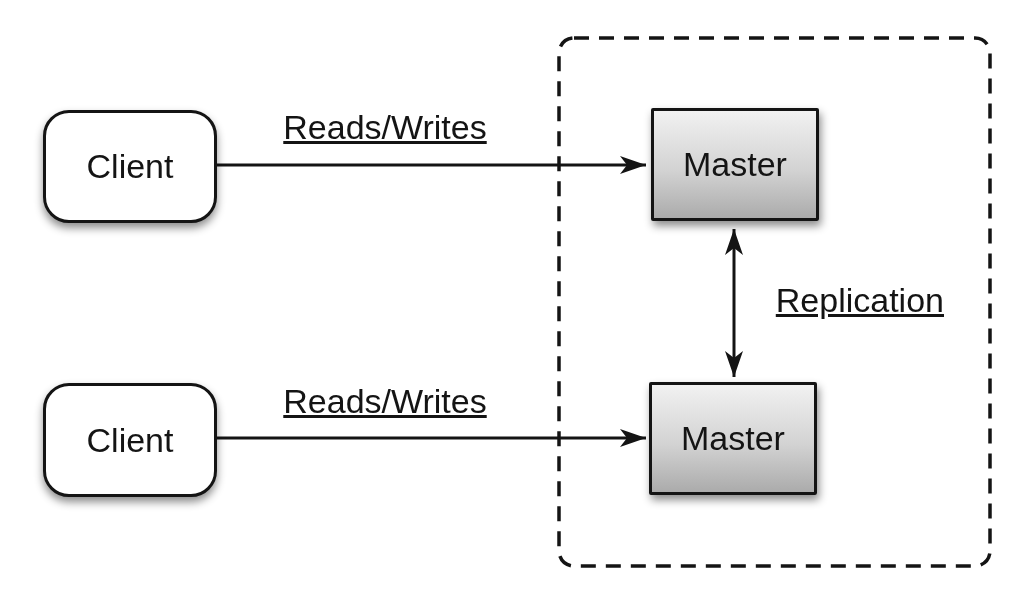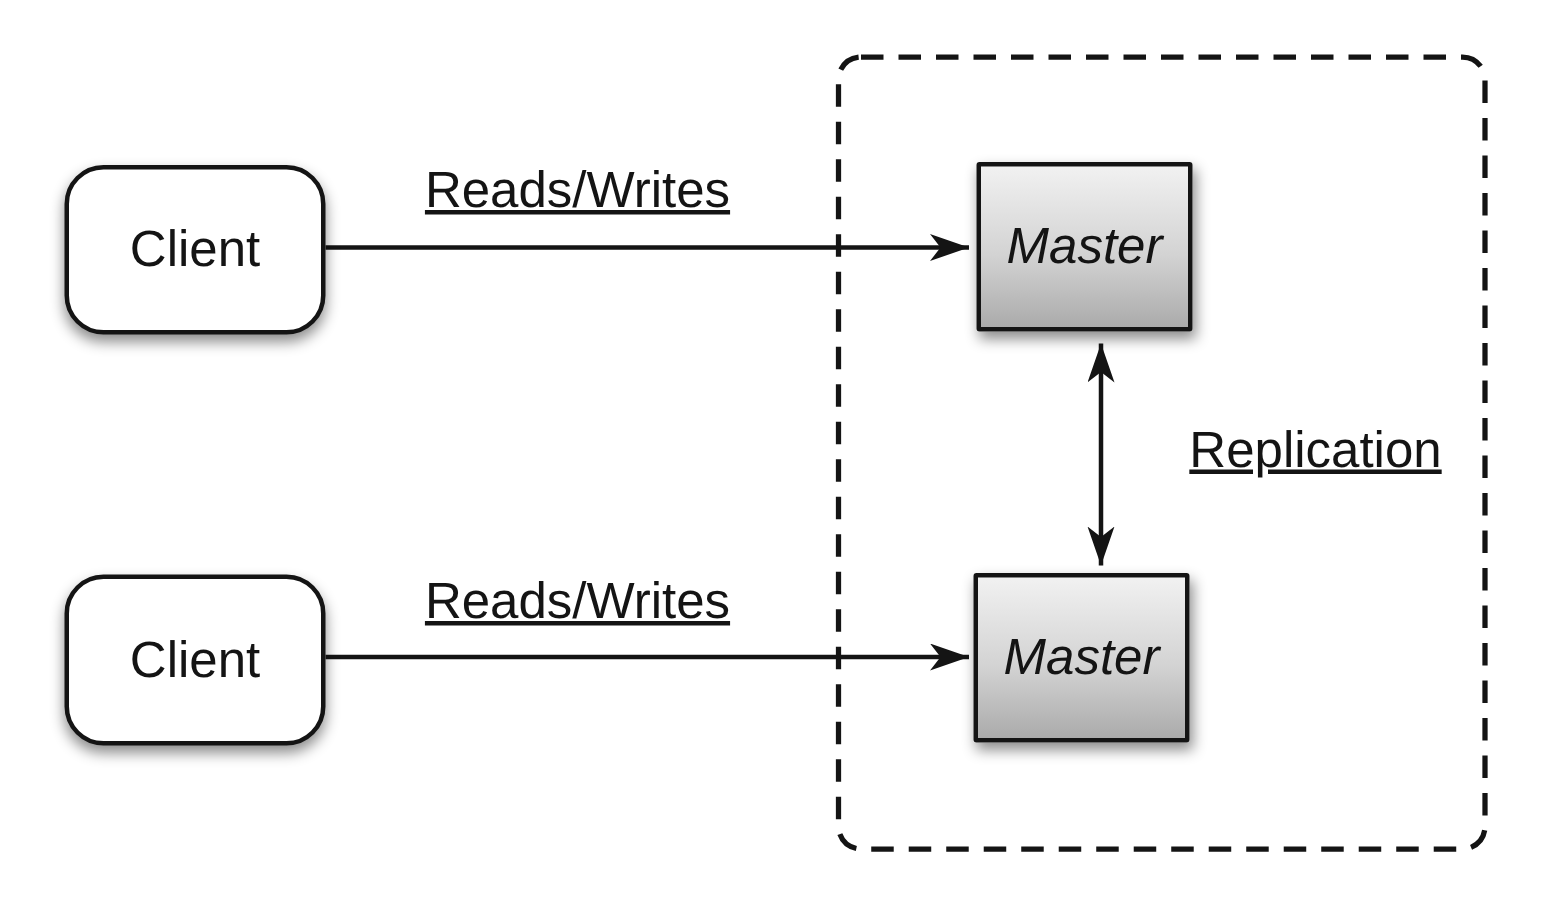--- a/index.html
+++ b/index.html
@@ -47,47 +47,46 @@
   }
   .node-client {
     width: 174px;
     height: 113px;
     background: var(--client-fill, #ffffff);
     border: 3px solid var(--stroke, #141414);
     border-radius: 26px;
     box-shadow: 0 5px 9px rgba(0,0,0,0.45);
   }
   .node-master {
-    width: 144px;
+    width: 168px;
     height: 113px;
     background: linear-gradient(180deg,
       var(--master-top, #f1f1f1) 0%,
       #d3d3d3 55%,
       var(--master-bottom, #ababab) 100%);
     border: 3px solid var(--stroke, #141414);
     border-radius: 2px;
     box-shadow: 2px 5px 9px rgba(0,0,0,0.45);
-    font-style: italic;
   }
   #client-top    { left: 43px;  top: 110px; }
   #client-bottom { left: 43px;  top: 383px; height: 114px; }
   #master-top    { left: 651px; top: 108px; }
   #master-bottom { left: 649px; top: 382px; }
   .edge-label {
     position: absolute;
     font-size: 34px;
     color: var(--text, #141414);
     text-align: center;
     white-space: nowrap;
     line-height: 38px;
     text-decoration: underline;
   }
   #label-rw-top    { left: 235px; top: 108px; width: 300px; }
   #label-rw-bottom { left: 235px; top: 382px; width: 300px; }
-  #label-repl      { left: 757px; top: 281px; width: 240px; }
+  #label-repl      { left: 704px; top: 281px; width: 240px; text-align: right; }
 </style>
 </head>
 <body>
 
 <div class="stage">
 
   <svg class="overlay" viewBox="0 0 1028 610" xmlns="http://www.w3.org/2000/svg">
     <defs>
       <marker id="arrow" markerUnits="userSpaceOnUse" markerWidth="28" markerHeight="20" refX="26" refY="9" orient="auto-start-reverse">
         <path class="arrowhead" d="M26,9 L0,18 L7,9 L0,0 Z" fill="#141414"></path>

